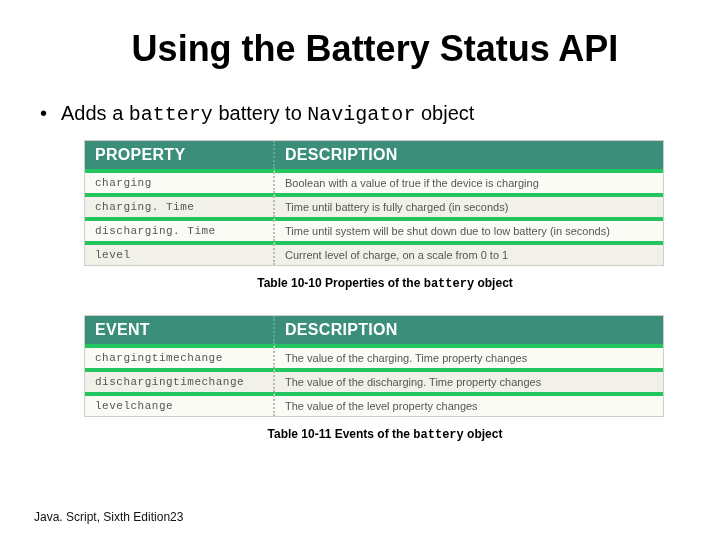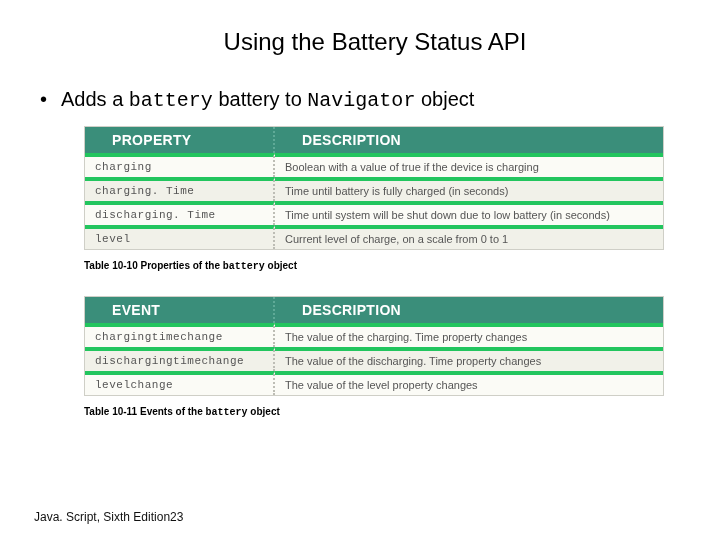--- a/index.html
+++ b/index.html
@@ -1,31 +1,31 @@
 <!DOCTYPE html>
 <html><head>
 <meta charset="utf-8">
 <style>
   * { box-sizing: border-box; margin: 0; padding: 0; }
   html, body { width: 720px; height: 540px; background: #fff; font-family: Arial, Helvetica, sans-serif; color: #000; }
   .slide { position: relative; width: 720px; height: 540px; padding: 28px 34px 0 34px; }
-  .title { font-size: 24px; font-weight: 400; text-align: center; margin-bottom: 32px; margin-left: 30px; }
+  .title { font-size: 36px; font-weight: 700; text-align: center; margin-bottom: 32px; margin-left: 30px; }
   .bullet { font-size: 20px; margin-left: 6px; margin-bottom: 14px; display: flex; align-items: baseline; }
   .bullet .dot { margin-right: 14px; }
   .mono { font-family: "Courier New", Courier, monospace; }
   .tbl-wrap { margin-left: 50px; margin-right: 40px; }
   .tbl { width: 580px; border: 1px solid #cfcfc7; border-collapse: separate; border-spacing: 0; background: #fff; font-size: 11px; }
-  .tbl thead th { background: #3a8e7a; color: #fff; font-weight: 700; text-align: left; padding: 5px 27px; font-size: 14px; letter-spacing: 0.3px; }
+  .tbl thead th { background: #3a8e7a; color: #fff; font-weight: 700; text-align: left; padding: 5px 10px; font-size: 16px; letter-spacing: 0.3px; }
   .tbl td { padding: 4px 10px; color: #555; border-top: 4px solid #22c55e; }
   .tbl td.prop { font-family: "Courier New", Courier, monospace; letter-spacing: 0.5px; color: #555; width: 190px; }
   .tbl tbody tr:nth-child(even) td { background: #f1f1e9; }
   .tbl tbody tr:nth-child(odd) td { background: #fbfbf6; }
   .tbl td:first-child { border-right: 2px dotted #bdbdb5; }
   .tbl thead th:first-child { border-right: 2px dotted #5faa97; }
-  .caption { font-size: 10px; font-weight: 700; margin: 10px 0 24px 50px; }
+  .caption { font-size: 12px; font-weight: 700; margin: 10px 0 24px 50px; text-align: center; }
   .caption .mono { font-weight: 700; }
   .footer { position: absolute; left: 34px; right: 34px; bottom: 16px; display: flex; font-size: 12px; color: #111; }
 </style>
 </head>
 <body>
 
 <div class="slide">
 
   <h1 class="title">Using the Battery Status API</h1>
 

